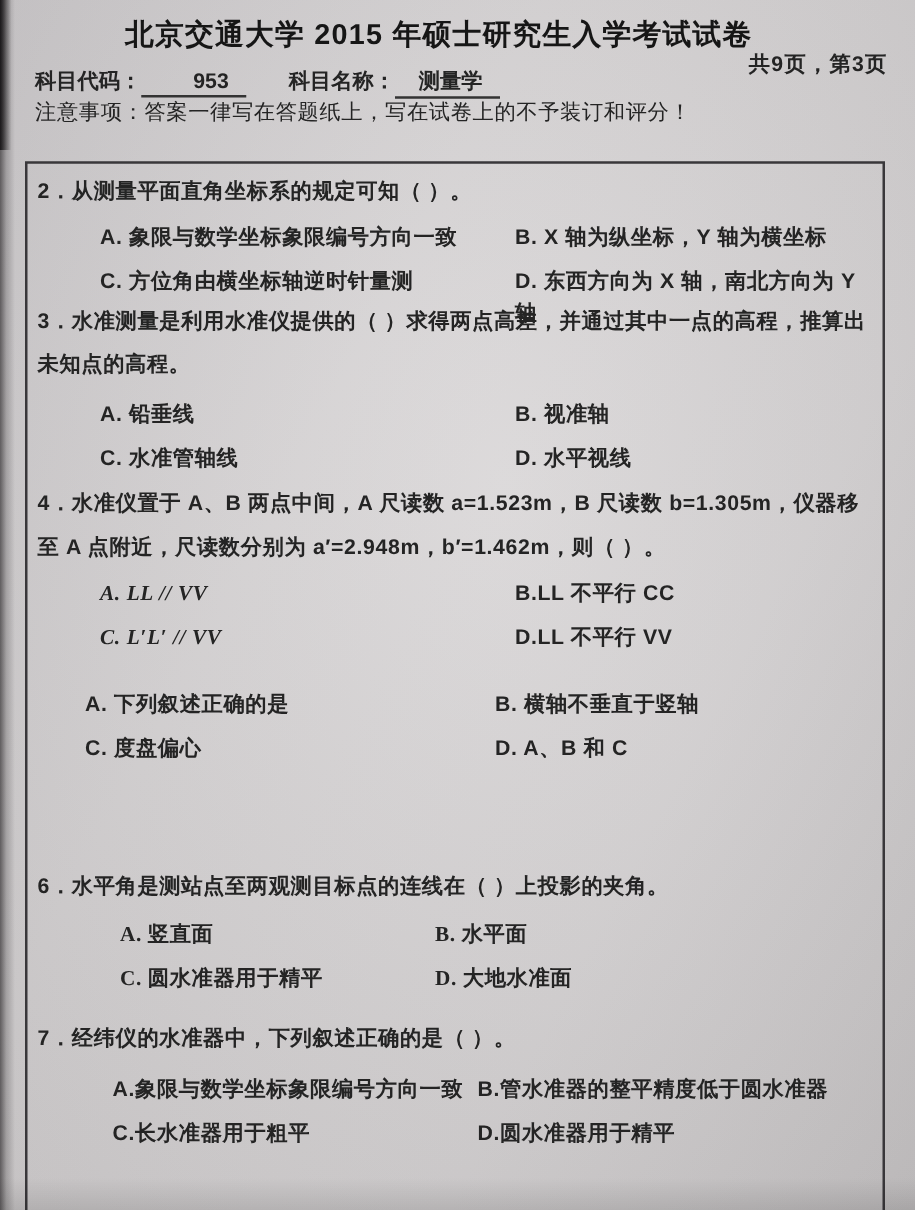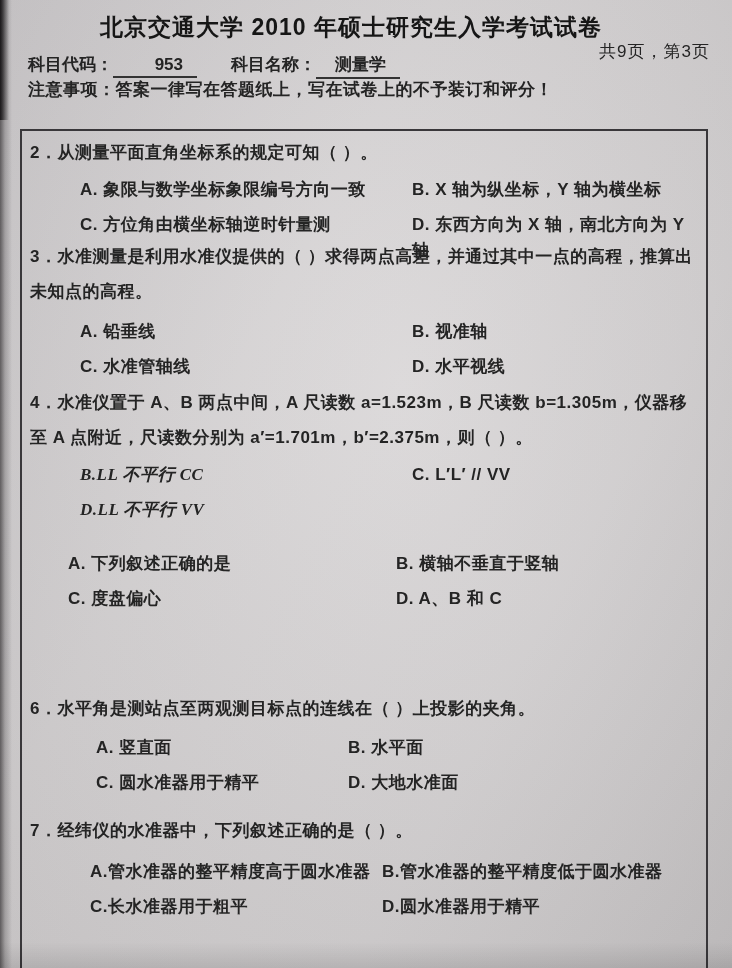--- a/index.html
+++ b/index.html
@@ -33,34 +33,34 @@
     pointer-events:none;
   }
   
   .title{
     position:absolute;top:12px;left:0;right:30px;
     text-align:center;font-size:23px;font-weight:700;color:#161616;
     letter-spacing:1px;
   }
   .page-indicator{
     position:absolute;top:40px;right:22px;
-    font-size:17px;font-weight:400;color:#242424;letter-spacing:1px;
+    font-size:17px;font-weight:700;color:#242424;letter-spacing:1px;
   }
   .subject-row{
     position:absolute;top:53px;left:28px;
     font-size:17px;font-weight:700;color:#242424;
   }
   .subject-row .uline{
     display:inline-block;text-align:right;
     border-bottom:2px solid #333;padding:0 14px 1px 14px;min-width:56px;
   }
   .subject-row .gap{display:inline-block;width:34px;}
   .notice-row{
     position:absolute;top:78px;left:28px;
-    font-size:17px;font-weight:700;color:#242424;letter-spacing:0.5px;
+    font-size:17px;font-weight:400;color:#242424;letter-spacing:0.5px;
   }
   
   .qbox{
     position:absolute;left:20px;top:96px;width:688px;height:841px;
     border:2px solid #39373a;
     box-sizing:border-box;
     margin-top:33px;
   }
   .q{
     position:absolute;left:8px;right:8px;
@@ -79,29 +79,29 @@
     font-family:"Liberation Serif","DejaVu Serif",serif;font-style:italic;
   }
   .q2{top:4px;}
   .q3{top:108px;}
   .q4{top:254px;}
   .q5{top:410px;}
   .q6{top:560px;}
   .q7{top:682px;}
   .q3 .opts{margin-top:10px;}
   .q5 .opts{margin-top:10px;}
-  .q6 .opts{margin-top:9px;}
+  .q6 .opts{margin-top:9px;font-family:Liberation Serif, serif;}
   .q7 .opts{margin-top:11px;}
 </style>
 </head>
 <body>
 
 <div class="page">
 
-  <div class="title">北京交通大学 2010 年硕士研究生入学考试试卷</div>
+  <div class="title">北京交通大学 2015 年硕士研究生入学考试试卷</div>
 
   <div class="page-indicator">共9页，第3页</div>
 
   <div class="subject-row">
     <span>科目代码：</span><span class="uline">953</span><span class="gap"></span><span>科目名称：</span><span class="uline">测量学</span>
   </div>
 
   <div class="notice-row">注意事项：答案一律写在答题纸上，写在试卷上的不予装订和评分！</div>
 
   <div class="qbox">
@@ -120,22 +120,23 @@
       <p class="stem">3．水准测量是利用水准仪提供的（  ）求得两点高差，并通过其中一点的高程，推算出未知点的高程。</p>
       <div class="opts">
         <span>A. 铅垂线</span>
         <span>B. 视准轴</span>
         <span>C. 水准管轴线</span>
         <span>D. 水平视线</span>
       </div>
     </div>
 
     <div class="q q4">
-      <p class="stem">4．水准仪置于 A、B 两点中间，A 尺读数 a=1.523m，B 尺读数 b=1.305m，仪器移至 A 点附近，尺读数分别为 a′=1.701m，b′=2.375m，则（  ）。</p>
+      <p class="stem">4．水准仪置于 A、B 两点中间，A 尺读数 a=1.523m，B 尺读数 b=1.305m，仪器移至 A 点附近，尺读数分别为 a′=2.948m，b′=1.462m，则（  ）。</p>
       <div class="opts">
+        <span>A. LL // VV</span>
         <span>B.LL 不平行 CC</span>
         <span>C. L′L′ // VV</span>
         <span>D.LL 不平行 VV</span>
       </div>
     </div>
 
     <div class="q q5">
       <div class="opts">
         <span>A. 下列叙述正确的是</span>
         <span>B. 横轴不垂直于竖轴</span>
@@ -150,21 +151,21 @@
         <span>A. 竖直面</span>
         <span>B. 水平面</span>
         <span>C. 圆水准器用于精平</span>
         <span>D. 大地水准面</span>
       </div>
     </div>
 
     <div class="q q7">
       <p class="stem">7．经纬仪的水准器中，下列叙述正确的是（  ）。</p>
       <div class="opts">
-        <span>A.管水准器的整平精度高于圆水准器</span>
+        <span>A.象限与数学坐标象限编号方向一致</span>
         <span>B.管水准器的整平精度低于圆水准器</span>
         <span>C.长水准器用于粗平</span>
         <span>D.圆水准器用于精平</span>
       </div>
     </div>
 
   </div>
 
   <div class="edge-left"></div>
   <div class="edge-left-top"></div>

